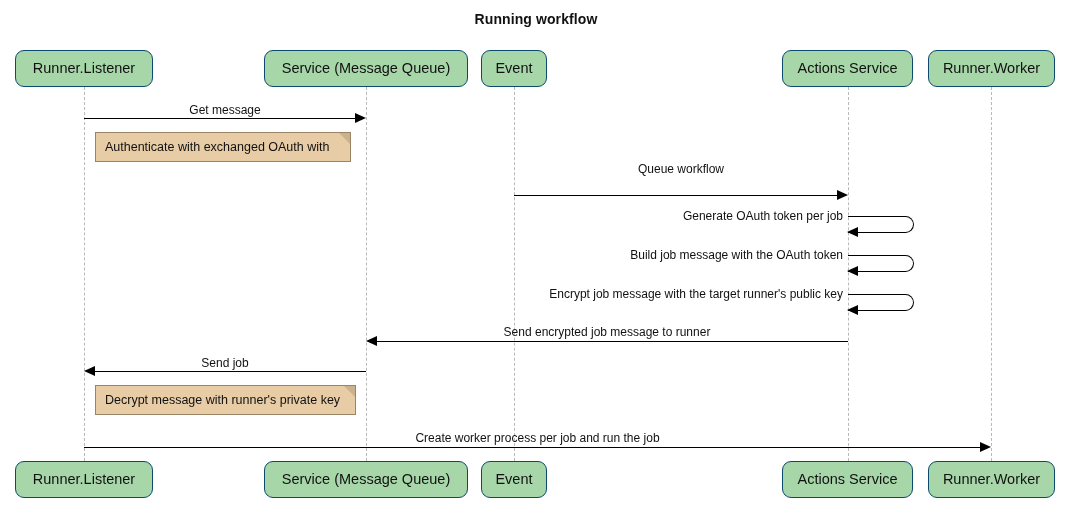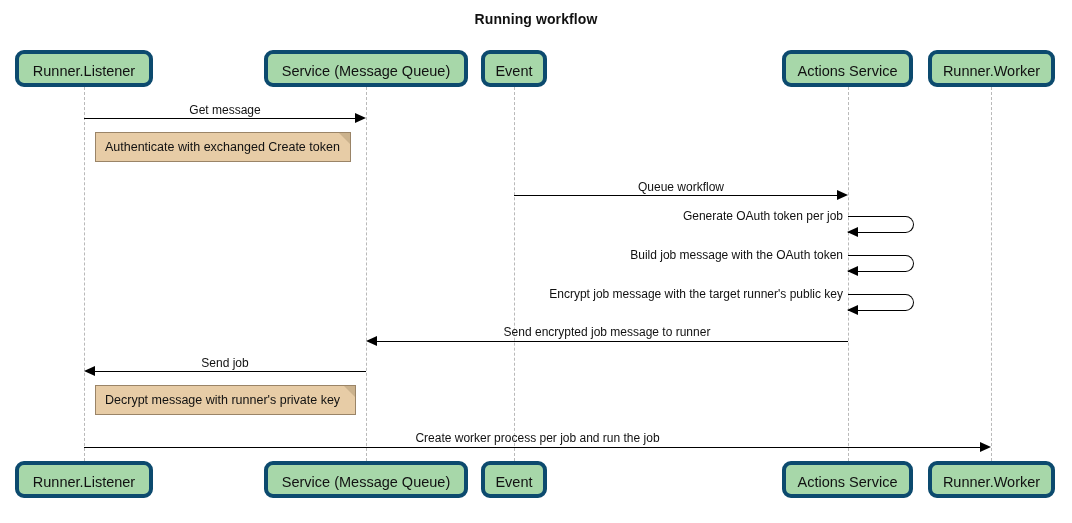--- a/index.html
+++ b/index.html
@@ -31,21 +31,21 @@
   }
   .lifeline {
     position: absolute;
     width: 0;
     border-left: 1px dashed #b9b9b9;
   }
   .participant {
     position: absolute;
     box-sizing: border-box;
     background: #a7d7a9;
-    border: 4px solid #0c4a6e;
+    border: 1px solid #0c4a6e;
     border-radius: 9px;
     height: 37px;
     line-height: 35px;
     text-align: center;
     font-size: 14.5px;
     color: #111111;
     white-space: nowrap;
     overflow: hidden;
   }
   .note {
@@ -140,26 +140,26 @@
   <div class="participant" style="left:264px; top:461px; width:204px;">Service (Message Queue)</div>
   <div class="participant" style="left:481px; top:461px; width:66px;">Event</div>
   <div class="participant" style="left:782px; top:461px; width:131px;">Actions Service</div>
   <div class="participant" style="left:928px; top:461px; width:127px;">Runner.Worker</div>
 
   <div class="msg-label" style="left:84px; top:103px; width:282px;">Get message</div>
   <div class="msg-line" style="left:84px; top:118px; width:271px;"></div>
   <div class="arrowhead right" style="left:355px; top:113px;"></div>
 
   <div class="note" style="left:95px; top:132px; width:256px;">
-    <span>Authenticate with exchanged Create token</span>
+    <span>Authenticate with exchanged OAuth with</span>
     <span class="note-fold-edge"></span>
     <span class="note-fold" style="right:0px; top:0px;"></span>
   </div>
 
-  <div class="msg-label" style="left:514px; top:180px; width:334px;">Queue workflow</div>
+  <div class="msg-label" style="left:514px; top:162px; width:334px;">Queue workflow</div>
   <div class="msg-line" style="left:514px; top:195px; width:323px;"></div>
   <div class="arrowhead right" style="left:837px; top:190px;"></div>
 
   <div class="msg-label right-align" style="left:498px; top:209px; width:345px;">Generate OAuth token per job</div>
   <div class="selfloop" style="left:848px; top:216px; width:66px; height:17px;"></div>
   <div class="arrowhead left" style="left:847px; top:227px;"></div>
 
   <div class="msg-label right-align" style="left:498px; top:248px; width:345px;">Build job message with the OAuth token</div>
   <div class="selfloop" style="left:848px; top:255px; width:66px; height:17px;"></div>
   <div class="arrowhead left" style="left:847px; top:266px;"></div>

